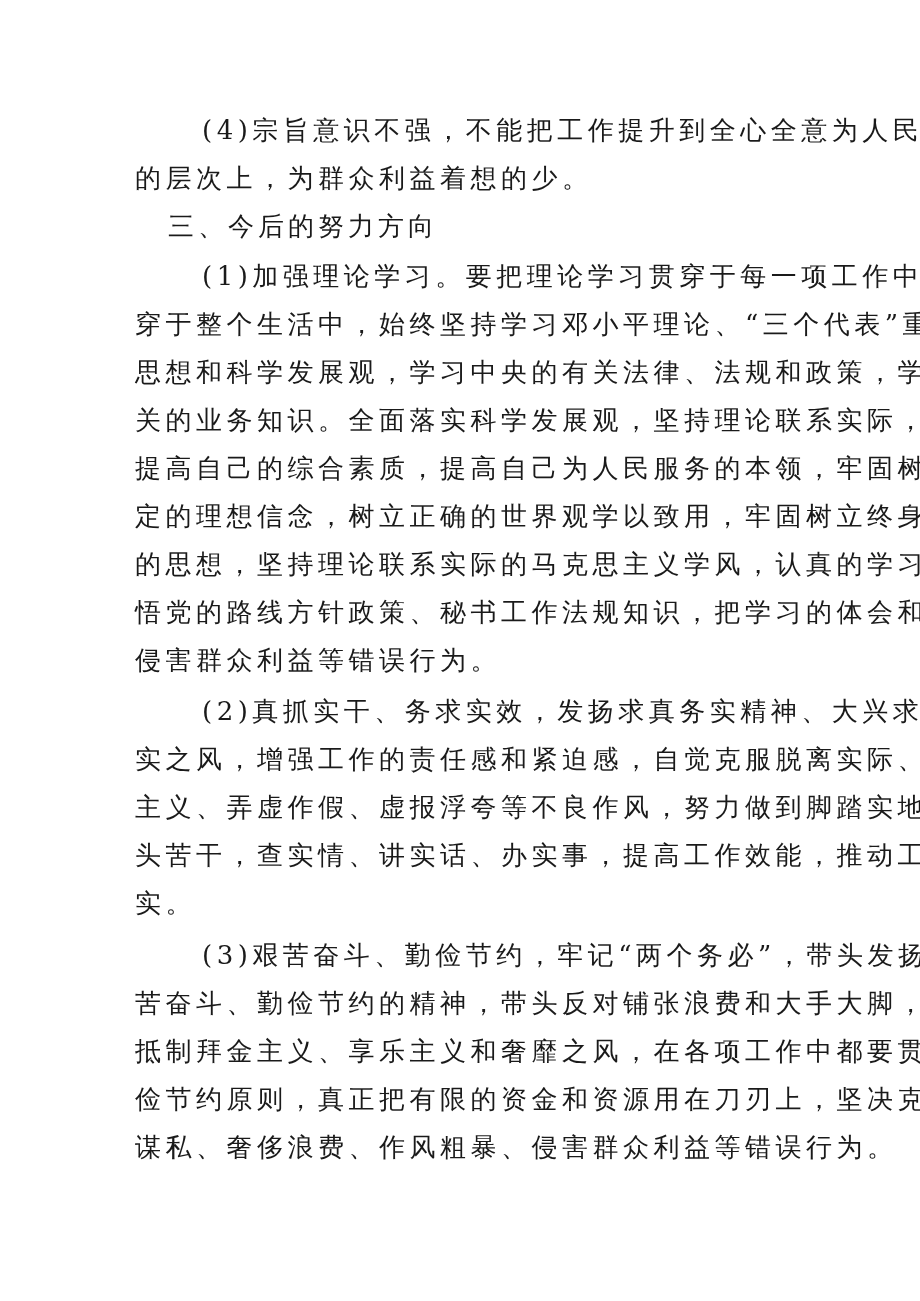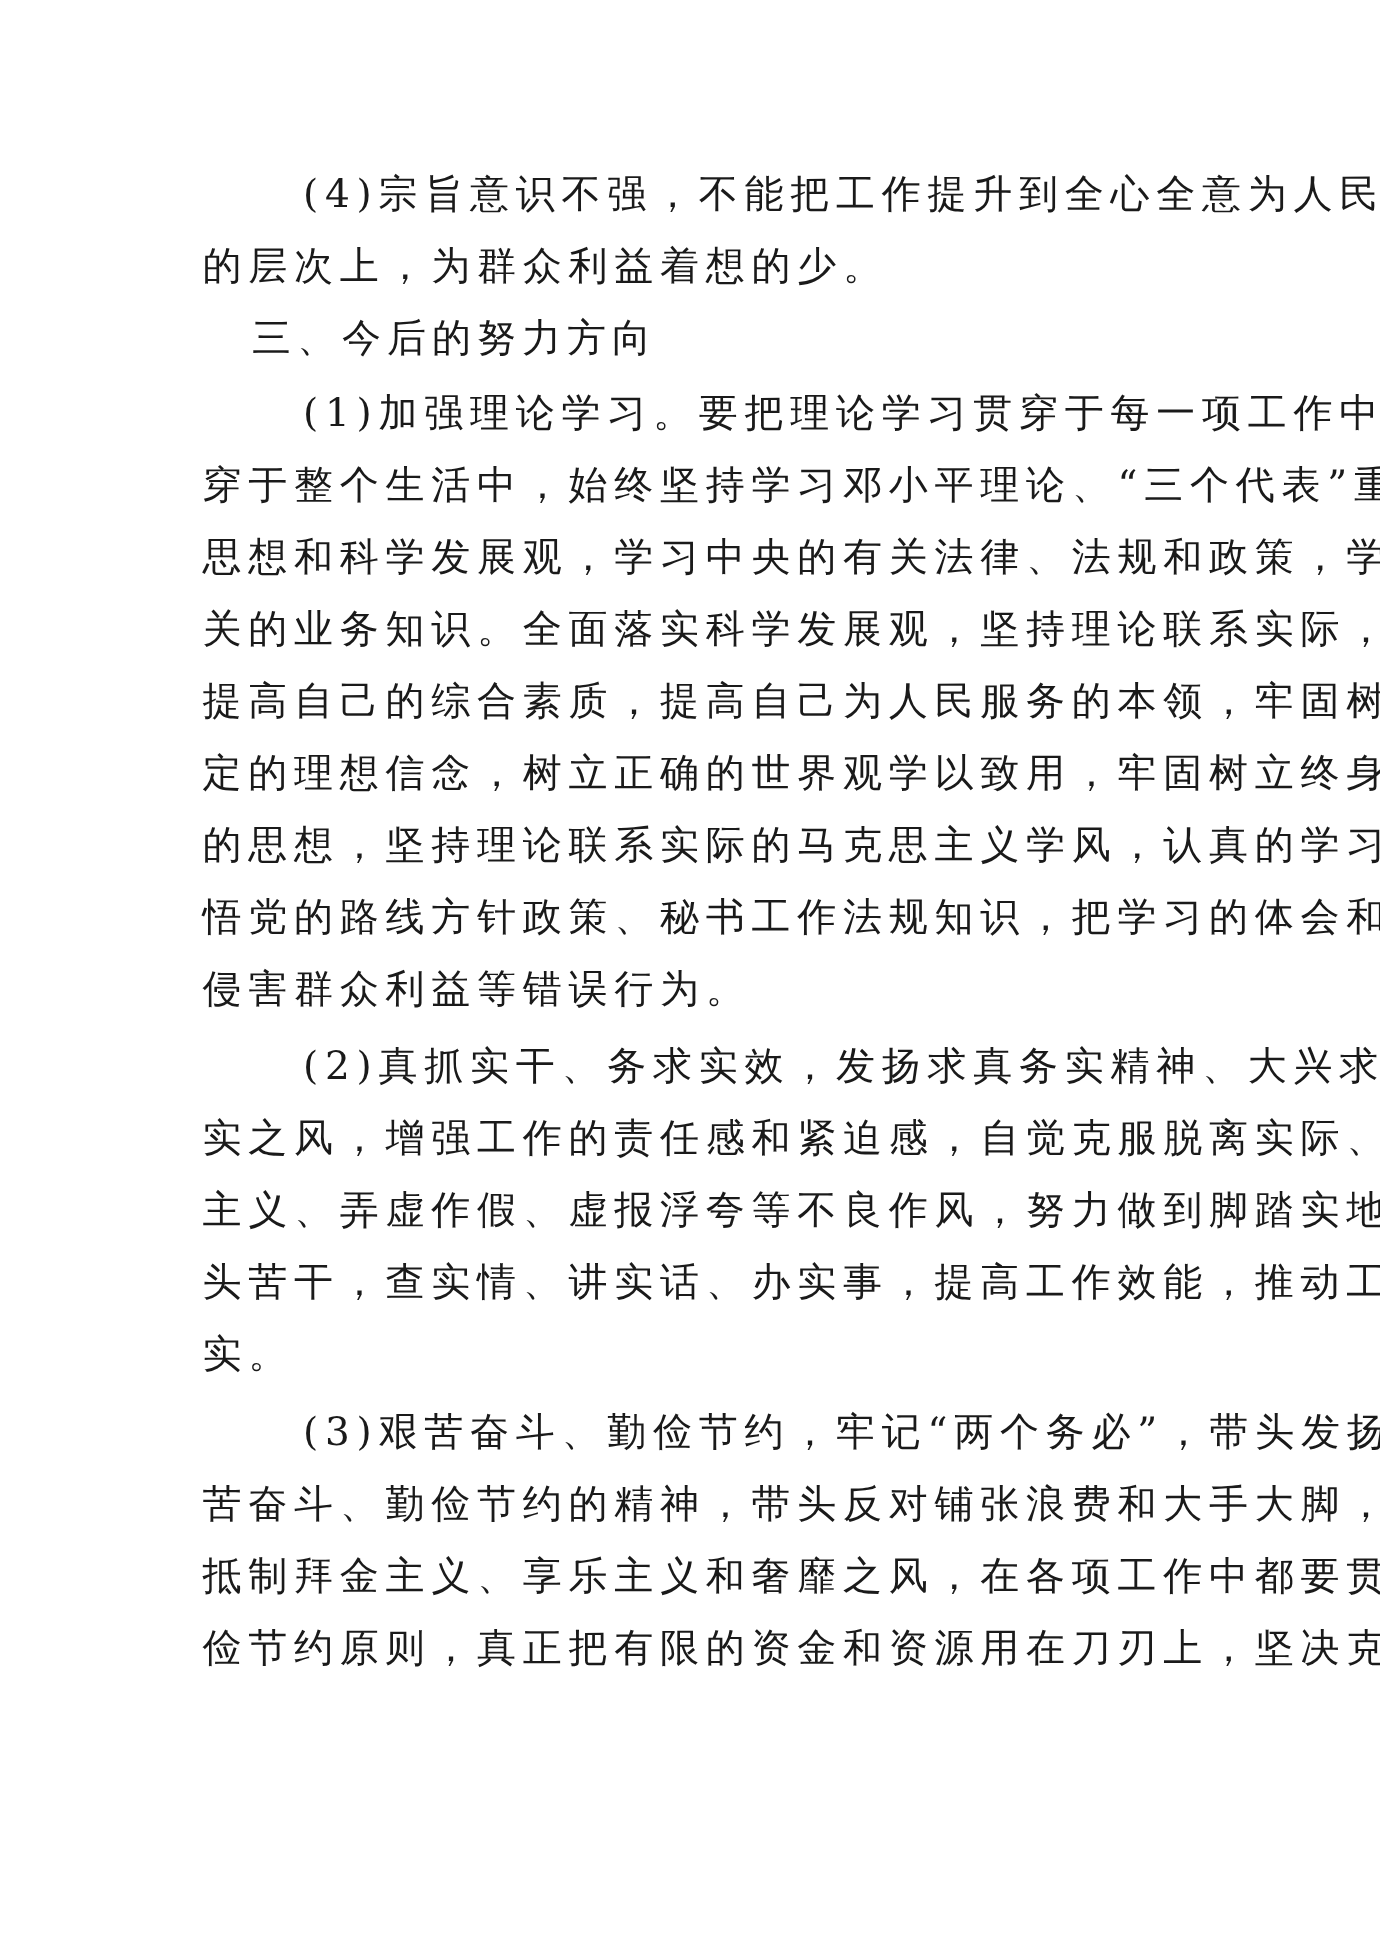--- a/index.html
+++ b/index.html
@@ -71,14 +71,15 @@
   <div class="line indent" style="top:694px">(2)真抓实干、务求实效，发扬求真务实精神、大兴求真务</div>
   <div class="line" style="top:742px">实之风，增强工作的责任感和紧迫感，自觉克服脱离实际、形式</div>
   <div class="line" style="top:790px">主义、弄虚作假、虚报浮夸等不良作风，努力做到脚踏实地、埋</div>
   <div class="line" style="top:838px">头苦干，查实情、讲实话、办实事，提高工作效能，推动工作落</div>
   <div class="line last" style="top:886px">实。</div>
 
   <div class="line indent" style="top:938px">(3)艰苦奋斗、勤俭节约，牢记“两个务必”，带头发扬艰</div>
   <div class="line" style="top:986px">苦奋斗、勤俭节约的精神，带头反对铺张浪费和大手大脚，带头</div>
   <div class="line" style="top:1034px">抵制拜金主义、享乐主义和奢靡之风，在各项工作中都要贯彻勤</div>
   <div class="line" style="top:1082px">俭节约原则，真正把有限的资金和资源用在刀刃上，坚决克服以权</div>
+  <div class="line last" style="top:1130px">谋私、奢侈浪费、作风粗暴、侵害群众利益等错误行为。</div>
 
 </div>
 
 </body></html>

